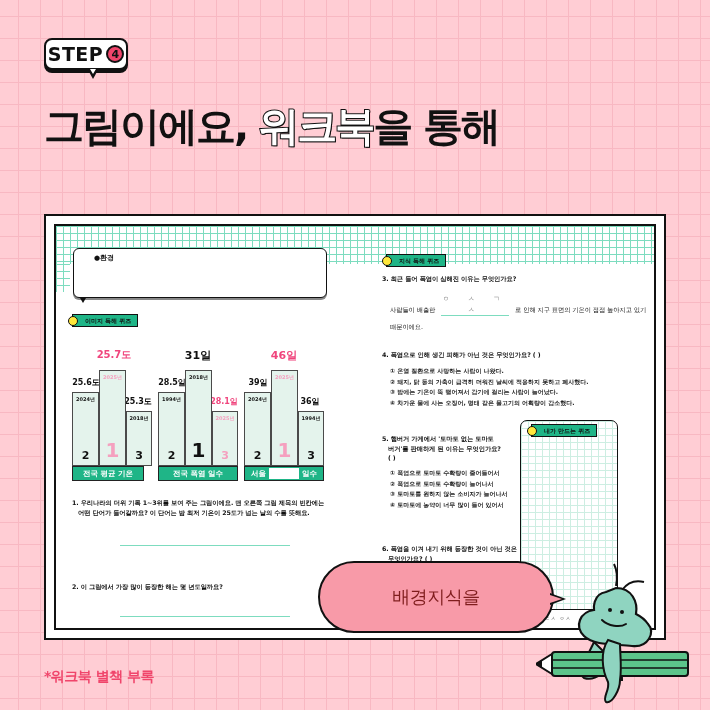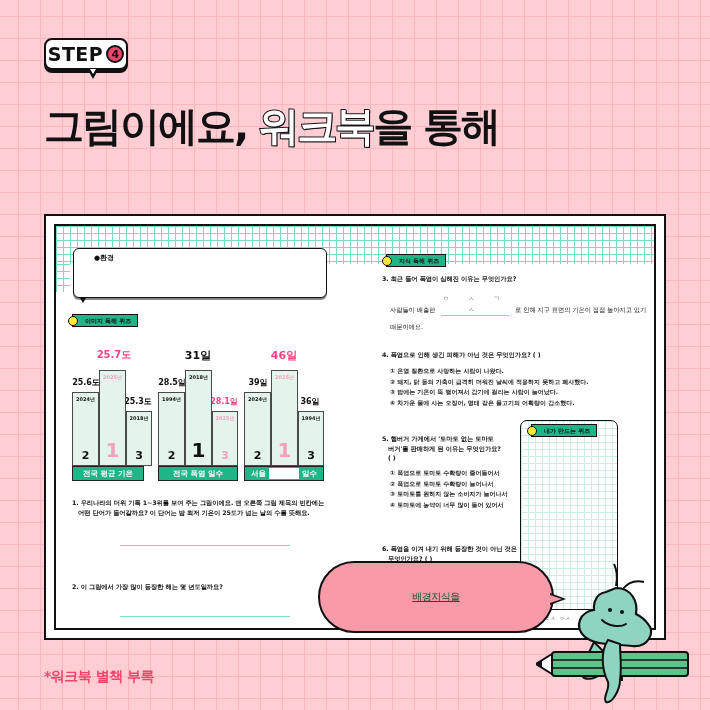--- a/index.html
+++ b/index.html
@@ -138,21 +138,21 @@
       linear-gradient(90deg, #cdeee2 1px, transparent 1px);
     background-size: 7px 7px;
   }
 
   
   .speech {
     position: absolute; left: 318px; top: 561px; width: 236px; height: 72px;
     background: #f89aa8; border: 2px solid #111; border-radius: 36px;
     display: flex; flex-direction: column; align-items: center; justify-content: center;
   }
-  .speech .l { font-size: 10px; color: #14532d; line-height: 22px; letter-spacing: -0.5px; text-decoration: underline; }
+  .speech .l { font-size: 18px; color: #7f1d1d; line-height: 22px; letter-spacing: -0.5px; }
   .speech .tail {
     position: absolute; right: -14px; top: 30px; width: 0; height: 0;
     border-top: 6px solid transparent; border-bottom: 6px solid transparent; border-left: 16px solid #111;
   }
   .speech .tail-in {
     position: absolute; right: -10px; top: 32px; width: 0; height: 0;
     border-top: 4px solid transparent; border-bottom: 4px solid transparent; border-left: 12px solid #f89aa8;
   }
 
   .footnote {

